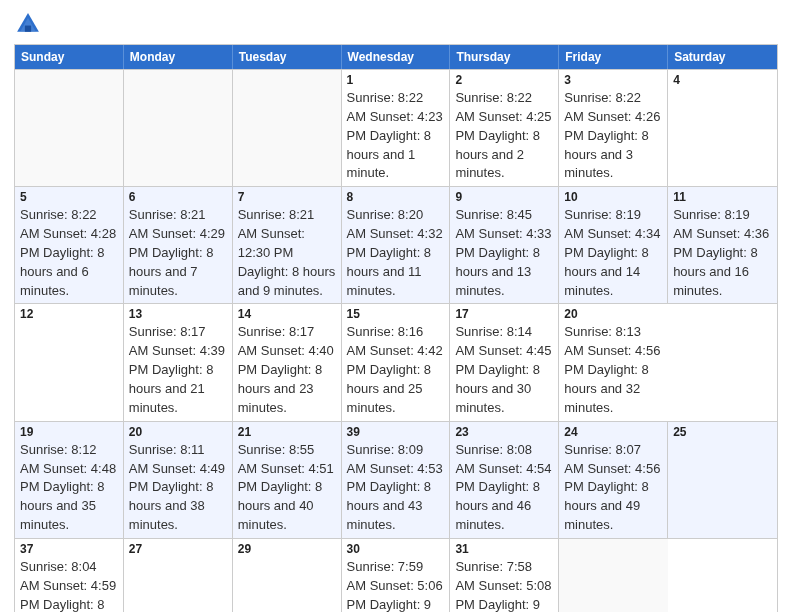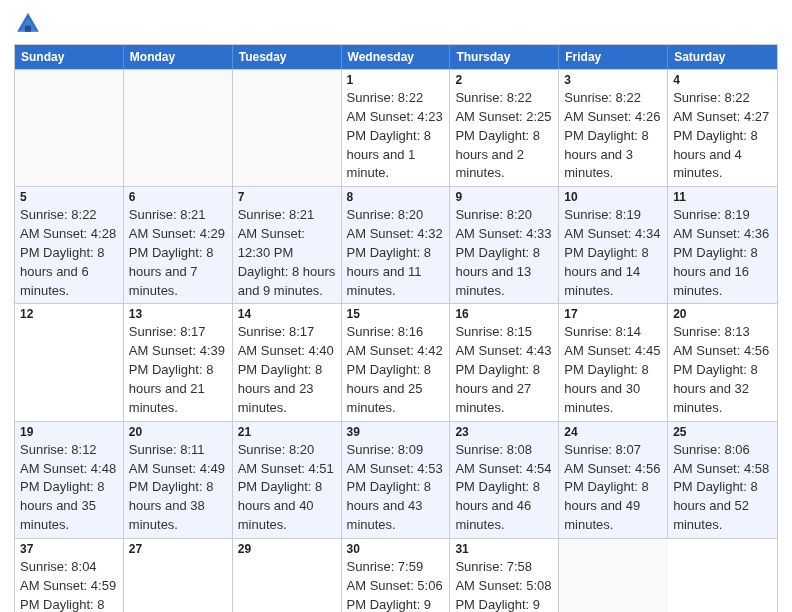--- a/index.html
+++ b/index.html
@@ -155,37 +155,33 @@
           <div class="cal-cell">
             <div class="day-num">1</div>
             <div class="day-info">Sunrise: 8:22 AM
 Sunset: 4:23 PM
 Daylight: 8 hours
 and 1 minute.</div>
           </div>
           <div class="cal-cell">
             <div class="day-num">2</div>
             <div class="day-info">Sunrise: 8:22 AM
-Sunset: 2:25 PM
+Sunset: 4:25 PM
 Daylight: 8 hours
 and 2 minutes.</div>
           </div>
           <div class="cal-cell">
             <div class="day-num">3</div>
             <div class="day-info">Sunrise: 8:22 AM
 Sunset: 4:26 PM
 Daylight: 8 hours
 and 3 minutes.</div>
           </div>
           <div class="cal-cell">
             <div class="day-num">4</div>
-            <div class="day-info">Sunrise: 8:22 AM
-Sunset: 4:27 PM
-Daylight: 8 hours
-and 4 minutes.</div>
           </div>
         </div>
         <div class="cal-week">
           <div class="cal-cell alt-bg">
             <div class="day-num">5</div>
             <div class="day-info">Sunrise: 8:22 AM
 Sunset: 4:28 PM
 Daylight: 8 hours
 and 6 minutes.</div>
           </div>
@@ -205,21 +201,21 @@
           </div>
           <div class="cal-cell alt-bg">
             <div class="day-num">8</div>
             <div class="day-info">Sunrise: 8:20 AM
 Sunset: 4:32 PM
 Daylight: 8 hours
 and 11 minutes.</div>
           </div>
           <div class="cal-cell alt-bg">
             <div class="day-num">9</div>
-            <div class="day-info">Sunrise: 8:20 AM
+            <div class="day-info">Sunrise: 8:45 AM
 Sunset: 4:33 PM
 Daylight: 8 hours
 and 13 minutes.</div>
           </div>
           <div class="cal-cell alt-bg">
             <div class="day-num">10</div>
             <div class="day-info">Sunrise: 8:19 AM
 Sunset: 4:34 PM
 Daylight: 8 hours
 and 14 minutes.</div>
@@ -251,27 +247,20 @@
 and 23 minutes.</div>
           </div>
           <div class="cal-cell">
             <div class="day-num">15</div>
             <div class="day-info">Sunrise: 8:16 AM
 Sunset: 4:42 PM
 Daylight: 8 hours
 and 25 minutes.</div>
           </div>
           <div class="cal-cell">
-            <div class="day-num">16</div>
-            <div class="day-info">Sunrise: 8:15 AM
-Sunset: 4:43 PM
-Daylight: 8 hours
-and 27 minutes.</div>
-          </div>
-          <div class="cal-cell">
             <div class="day-num">17</div>
             <div class="day-info">Sunrise: 8:14 AM
 Sunset: 4:45 PM
 Daylight: 8 hours
 and 30 minutes.</div>
           </div>
           <div class="cal-cell">
             <div class="day-num">20</div>
             <div class="day-info">Sunrise: 8:13 AM
 Sunset: 4:56 PM
@@ -289,21 +278,21 @@
           </div>
           <div class="cal-cell alt-bg">
             <div class="day-num">20</div>
             <div class="day-info">Sunrise: 8:11 AM
 Sunset: 4:49 PM
 Daylight: 8 hours
 and 38 minutes.</div>
           </div>
           <div class="cal-cell alt-bg">
             <div class="day-num">21</div>
-            <div class="day-info">Sunrise: 8:20 AM
+            <div class="day-info">Sunrise: 8:55 AM
 Sunset: 4:51 PM
 Daylight: 8 hours
 and 40 minutes.</div>
           </div>
           <div class="cal-cell alt-bg">
             <div class="day-num">39</div>
             <div class="day-info">Sunrise: 8:09 AM
 Sunset: 4:53 PM
 Daylight: 8 hours
 and 43 minutes.</div>
@@ -317,24 +306,20 @@
           </div>
           <div class="cal-cell alt-bg">
             <div class="day-num">24</div>
             <div class="day-info">Sunrise: 8:07 AM
 Sunset: 4:56 PM
 Daylight: 8 hours
 and 49 minutes.</div>
           </div>
           <div class="cal-cell alt-bg">
             <div class="day-num">25</div>
-            <div class="day-info">Sunrise: 8:06 AM
-Sunset: 4:58 PM
-Daylight: 8 hours
-and 52 minutes.</div>
           </div>
         </div>
         <div class="cal-week">
           <div class="cal-cell">
             <div class="day-num">37</div>
             <div class="day-info">Sunrise: 8:04 AM
 Sunset: 4:59 PM
 Daylight: 8 hours
 and 55 minutes.</div>
           </div>

